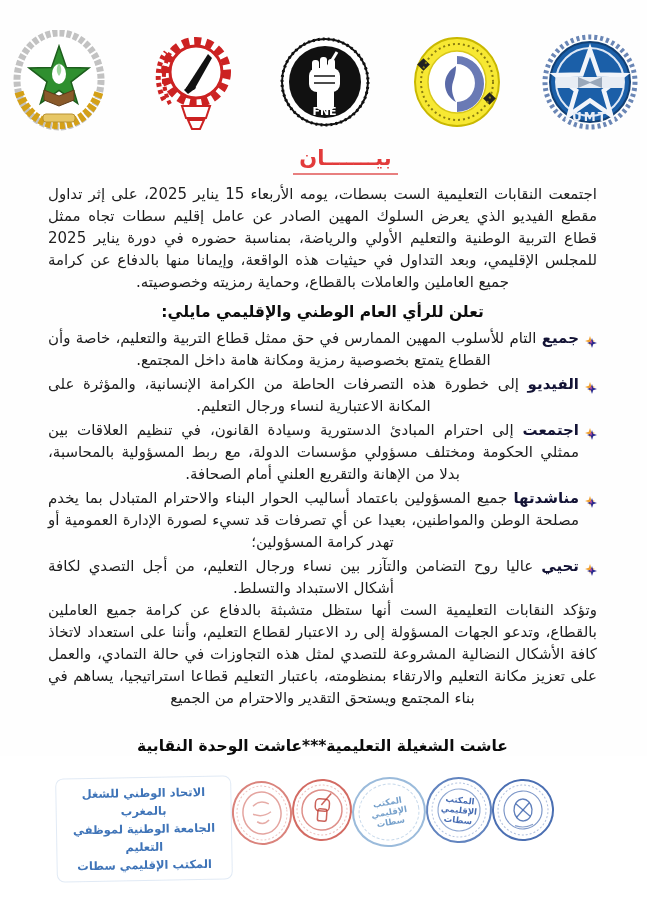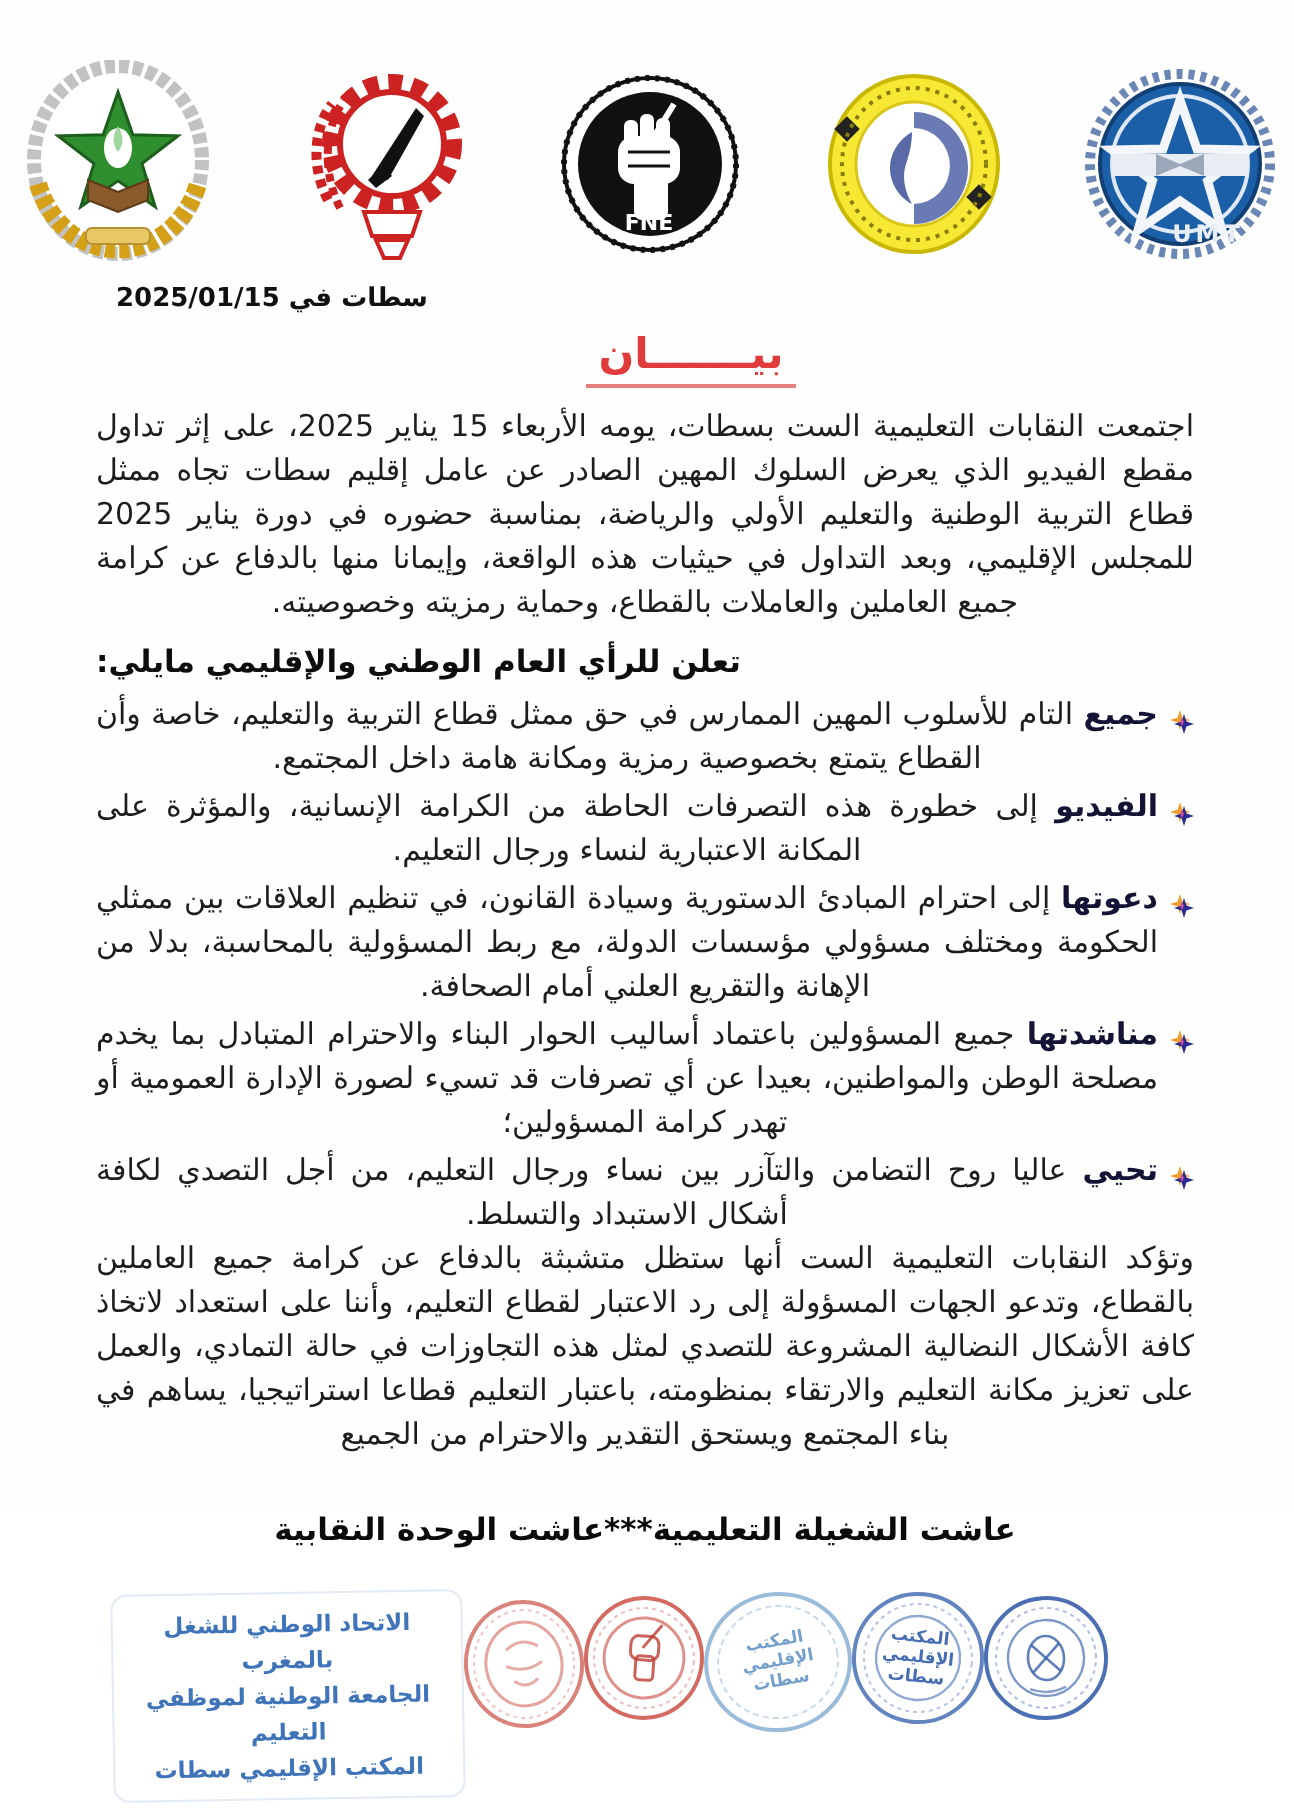--- a/index.html
+++ b/index.html
@@ -21,21 +21,21 @@
                font-size:13px; font-weight:bold; color:#111; }
   .title-wrap { text-align:center; margin-top:8px;padding-left:44px; }
   .doc-title { display:inline-block; direction:rtl; font-size:21px; font-weight:bold;
                color:#e23b3b; border-bottom:2px solid #e87f7f; padding:0 6px 3px 6px; }
 
   
   .body-text { direction:rtl; padding:0 50px 0 48px; }
   .para { font-size:15px; line-height:22px; text-align:justify; text-align-last:center;
           margin-top:8px; color:#1d1d1d; }
   .section-heading { direction:rtl; font-size:15.5px; font-weight:bold; color:#0d0d0d;
-                     text-align:left; margin:10px 0 6px 0; }
+                     text-align:center; margin:10px 0 6px 0; }
   .bullet { position:relative; font-size:15px; line-height:22px; text-align:justify;
             text-align-last:center; color:#1d1d1d; margin-top:2px; }
   .bullet .spark { float:right; margin-left:6px; margin-top:5px; }
   .bullet .lead { font-weight:bold; color:#131335; }
   .closing-para { margin-top:0; }
   .slogan { direction:rtl; text-align:center; font-size:15.5px; font-weight:bold;
             color:#0b0b0b; margin-top:28px; }
 
   
   .stamps-row { direction:ltr; display:flex; align-items:flex-start;
@@ -123,25 +123,24 @@
 
     <div class="logo">
       <svg width="96" height="100" viewBox="0 0 96 100">
         <circle cx="48" cy="50" r="45" fill="none" stroke="#6a86b5" stroke-width="5" stroke-dasharray="3 3"></circle>
         <circle cx="48" cy="50" r="40" fill="#1b5fa8" stroke="#123f73" stroke-width="2"></circle>
         <circle cx="48" cy="50" r="34" fill="none" stroke="#dfe8f5" stroke-width="2"></circle>
         <polygon points="48,18 56.5,42.5 82,43 61.8,58.5 69,83 48,68.5 27,83 34.2,58.5 14,43 39.5,42.5" fill="none" stroke="#f2f5fa" stroke-width="4.5"></polygon>
         <rect x="14" y="45" width="68" height="11" fill="#e8edf4"></rect>
         <polygon points="36,45 48,50 60,45 60,56 48,51 36,56" fill="#9aa8ba"></polygon>
       </svg>
-      <span class="logo-label" style="bottom:12px; left:50%; transform:translateX(-50%); color:#e9eef6; font-size:12px; letter-spacing:2px;margin-left:14px;">UMT</span>
-    </div>
-  </div>
-
-  <div class="date-line">سطات في 2025/01/15</div>
+      <span class="logo-label" style="bottom:12px; left:50%; transform:translateX(-50%); color:#e9eef6; font-size:12px; letter-spacing:2px;">UMT</span>
+    </div>
+  </div>
+
 
   <div class="title-wrap">
     <span class="doc-title">بيـــــــان</span>
   </div>
 
   <div class="body-text">
 
     <p class="para">اجتمعت النقابات التعليمية الست بسطات، يومه الأربعاء 15 يناير 2025، على إثر تداول مقطع الفيديو الذي يعرض السلوك المهين الصادر عن عامل إقليم سطات تجاه ممثل قطاع التربية الوطنية والتعليم الأولي والرياضة، بمناسبة حضوره في دورة يناير 2025 للمجلس الإقليمي، وبعد التداول في حيثيات هذه الواقعة، وإيمانا منها بالدفاع عن كرامة جميع العاملين والعاملات بالقطاع، وحماية رمزيته وخصوصيته.</p>
 
     <div class="section-heading">تعلن للرأي العام الوطني والإقليمي مايلي:</div>
@@ -166,21 +165,21 @@
       </span><span class="lead">الفيديو</span><span> إلى خطورة هذه التصرفات الحاطة من الكرامة الإنسانية، والمؤثرة على المكانة الاعتبارية لنساء ورجال التعليم.</span>
     </div>
 
     <div class="bullet">
       <span class="spark">
         <svg width="12" height="12" viewBox="0 0 12 12">
           <polygon points="5,0 6.2,3.8 10,5 6.2,6.2 5,10 3.8,6.2 0,5 3.8,3.8" fill="#f0a030"></polygon>
           <polygon points="7,2 8.2,5.8 12,7 8.2,8.2 7,12 5.8,8.2 2,7 5.8,5.8" fill="#2b2b8f"></polygon>
           <polygon points="6,4 7,6 6,8 5,6" fill="#c050a0"></polygon>
         </svg>
-      </span><span class="lead">دعوتها</span><span> إلى احترام المبادئ الدستورية وسيادة القانون، في تنظيم العلاقات بين ممثلي الحكومة ومختلف مسؤولي مؤسسات الدولة، مع ربط المسؤولية بالمحاسبة، بدلا من الإهانة والتقريع العلني أمام الصحافة.</span>
+      </span><span class="lead">اجتمعت</span><span> إلى احترام المبادئ الدستورية وسيادة القانون، في تنظيم العلاقات بين ممثلي الحكومة ومختلف مسؤولي مؤسسات الدولة، مع ربط المسؤولية بالمحاسبة، بدلا من الإهانة والتقريع العلني أمام الصحافة.</span>
     </div>
 
     <div class="bullet">
       <span class="spark">
         <svg width="12" height="12" viewBox="0 0 12 12">
           <polygon points="5,0 6.2,3.8 10,5 6.2,6.2 5,10 3.8,6.2 0,5 3.8,3.8" fill="#f0a030"></polygon>
           <polygon points="7,2 8.2,5.8 12,7 8.2,8.2 7,12 5.8,8.2 2,7 5.8,5.8" fill="#2b2b8f"></polygon>
           <polygon points="6,4 7,6 6,8 5,6" fill="#c050a0"></polygon>
         </svg>
       </span><span class="lead">مناشدتها</span><span> جميع المسؤولين باعتماد أساليب الحوار البناء والاحترام المتبادل بما يخدم مصلحة الوطن والمواطنين، بعيدا عن أي تصرفات قد تسيء لصورة الإدارة العمومية أو تهدر كرامة المسؤولين؛</span>

